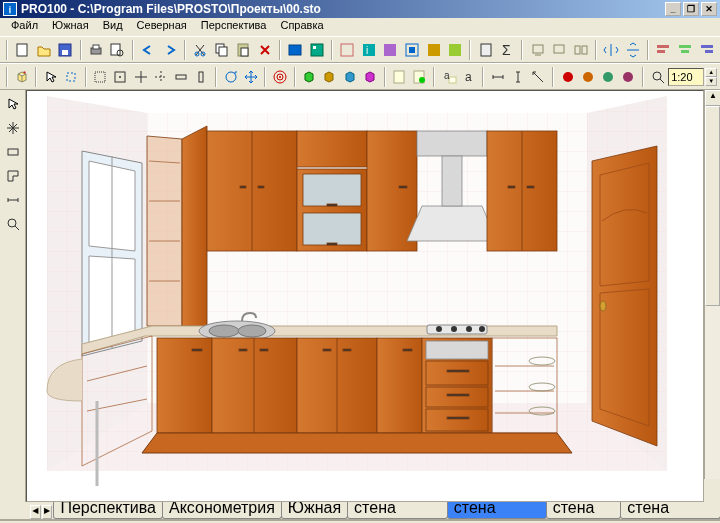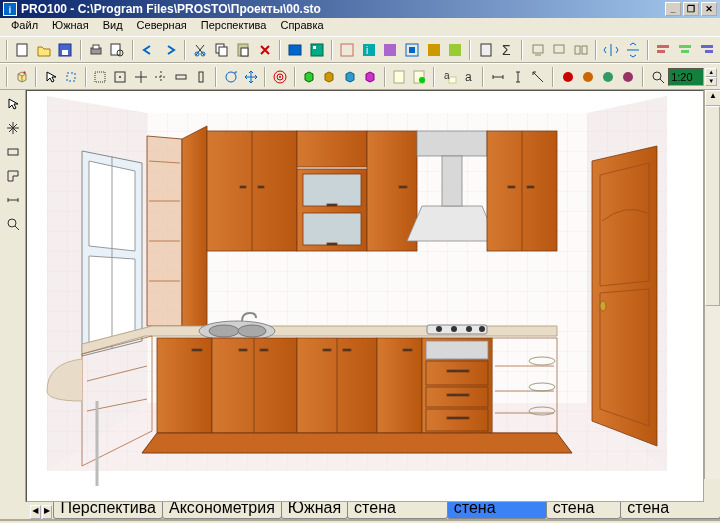--- a/index.html
+++ b/index.html
@@ -10,21 +10,21 @@
   .titlebar-text { flex: 1; font-size: 12px; }
   .window-controls { display: flex; gap: 2px; }
   .window-btn { width: 16px; height: 14px; background: #d4d0c8; border: 1px outset #fff; font-size: 9px; text-align: center; line-height: 12px; cursor: pointer; color: #000; }
   
   .menubar { background: #ece9d8; height: 18px; display: flex; align-items: flex-start; padding: 1px 4px; }
   .menu-item { padding: 0 7px; cursor: pointer; }
   
   .toolbar { background: #ece9d8; border-top: 1px solid #fff; border-bottom: 1px solid #aca899; height: 27px; display: flex; align-items: center; padding: 0 3px; gap: 1px; }
   .tb-sep { width: 2px; height: 20px; border-left: 1px solid #aca899; border-right: 1px solid #fff; margin: 0 3px; }
   .tb-btn { width: 22px; height: 22px; border: 1px solid transparent; display: flex; align-items: center; justify-content: center; cursor: pointer; }
-  .tb-input { width: 36px; height: 18px; font-size: 11px; padding: 0 2px; border: 1px inset #aca899; background: #15803d; }
+  .tb-input { width: 36px; height: 18px; font-size: 11px; padding: 0 2px; border: 1px inset #aca899; background: #fef9c3; }
   .tb-spin { width: 12px; height: 18px; display: flex; flex-direction: column; }
   .tb-spin-btn { width: 12px; height: 9px; background: #ece9d8; border: 1px outset #fff; font-size: 6px; text-align: center; line-height: 6px; cursor: pointer; }
   
   .workspace { display: flex; height: 412px; }
   .left-tools { width: 26px; background: #ece9d8; border-right: 1px solid #aca899; display: flex; flex-direction: column; padding-top: 3px; gap: 2px; align-items: center; }
   .lt-btn { width: 22px; height: 22px; border: 1px solid transparent; display: flex; align-items: center; justify-content: center; cursor: pointer; }
   
   .canvas-area { flex: 1; background: #fff; position: relative; overflow: hidden; border: 1px inset #aca899; }
   .canvas-area svg { position: absolute; top: 0; left: 0; }
   

